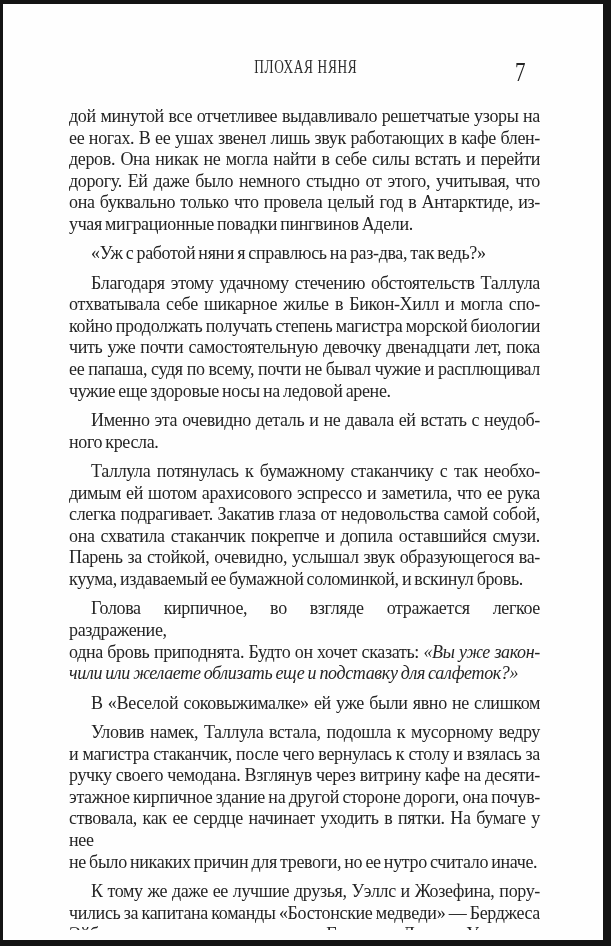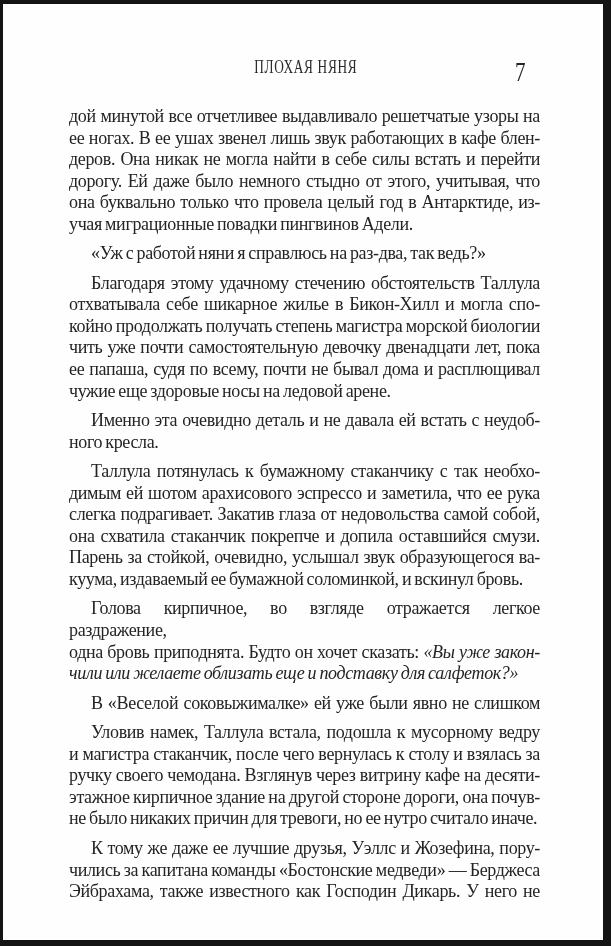--- a/index.html
+++ b/index.html
@@ -87,21 +87,21 @@
         <div class="line last"><span>учая миграционные повадки пингвинов Адели.</span></div>
       </div>
       <div class="para">
         <div class="line last indent"><span>«Уж с работой няни я справлюсь на раз-два, так ведь?»</span></div>
       </div>
       <div class="para">
         <div class="line indent"><span>Благодаря этому удачному стечению обстоятельств Таллула</span></div>
         <div class="line"><span>отхватывала себе шикарное жилье в Бикон-Хилл и могла спо-</span></div>
         <div class="line"><span>койно продолжать получать степень магистра морской биологии</span></div>
         <div class="line"><span>чить уже почти самостоятельную девочку двенадцати лет, пока</span></div>
-        <div class="line"><span>ее папаша, судя по всему, почти не бывал дома и расплющивал</span></div>
+        <div class="line"><span>ее папаша, судя по всему, почти не бывал чужие и расплющивал</span></div>
         <div class="line last"><span>чужие еще здоровые носы на ледовой арене.</span></div>
       </div>
       <div class="para">
         <div class="line indent"><span>Именно эта очевидно деталь и не давала ей встать с неудоб-</span></div>
         <div class="line last"><span>ного кресла.</span></div>
       </div>
       <div class="para">
         <div class="line indent"><span>Таллула потянулась к бумажному стаканчику с так необхо-</span></div>
         <div class="line"><span>димым ей шотом арахисового эспрессо и заметила, что ее рука</span></div>
         <div class="line"><span>слегка подрагивает. Закатив глаза от недовольства самой собой,</span></div>
@@ -115,20 +115,21 @@
         <div class="line last"><span class="italic">чили или желаете облизать еще и подставку для салфеток?»</span></div>
       </div>
       <div class="para">
         <div class="line indent"><span>В «Веселой соковыжималке» ей уже были явно не слишком</span></div>
       </div>
       <div class="para">
         <div class="line indent"><span>Уловив намек, Таллула встала, подошла к мусорному ведру</span></div>
         <div class="line"><span>и магистра стаканчик, после чего вернулась к столу и взялась за</span></div>
         <div class="line"><span>ручку своего чемодана. Взглянув через витрину кафе на десяти-</span></div>
         <div class="line"><span>этажное кирпичное здание на другой стороне дороги, она почув-</span></div>
+        <div class="line"><span>ствовала, как ее сердце начинает уходить в пятки. На бумаге у нее</span></div>
         <div class="line last"><span>не было никаких причин для тревоги, но ее нутро считало иначе.</span></div>
       </div>
       <div class="para">
         <div class="line indent"><span>К тому же даже ее лучшие друзья, Уэллс и Жозефина, пору-</span></div>
         <div class="line"><span>чились за капитана команды «Бостонские медведи» — Берджеса</span></div>
         <div class="line"><span>Эйбрахама, также известного как Господин Дикарь. У него не</span></div>
       </div>
     </div>
 
 </div>

